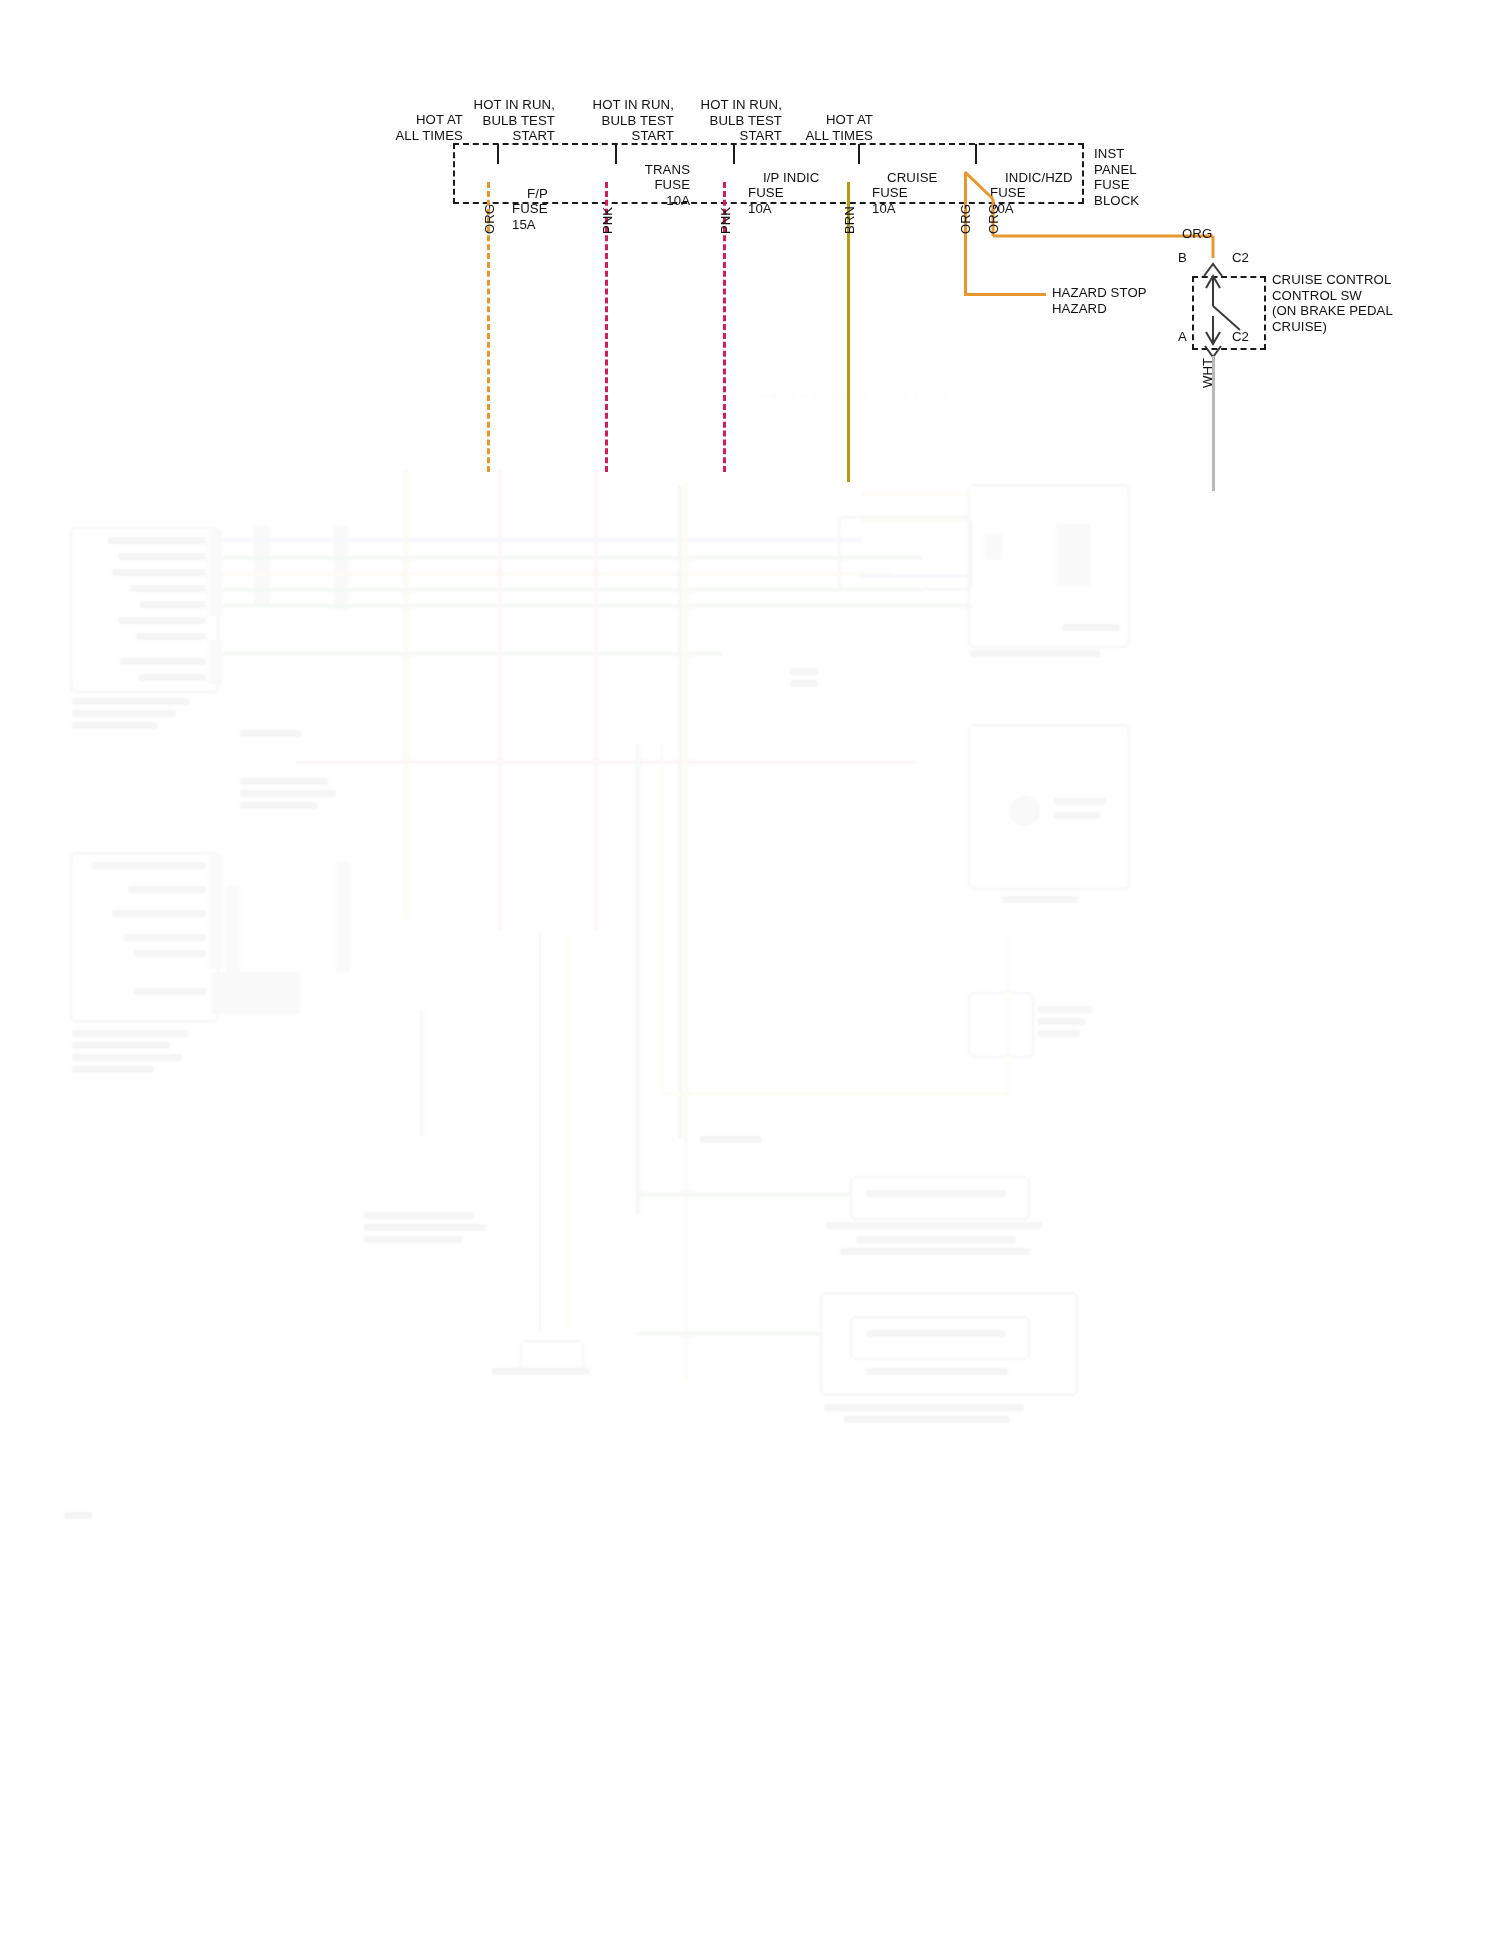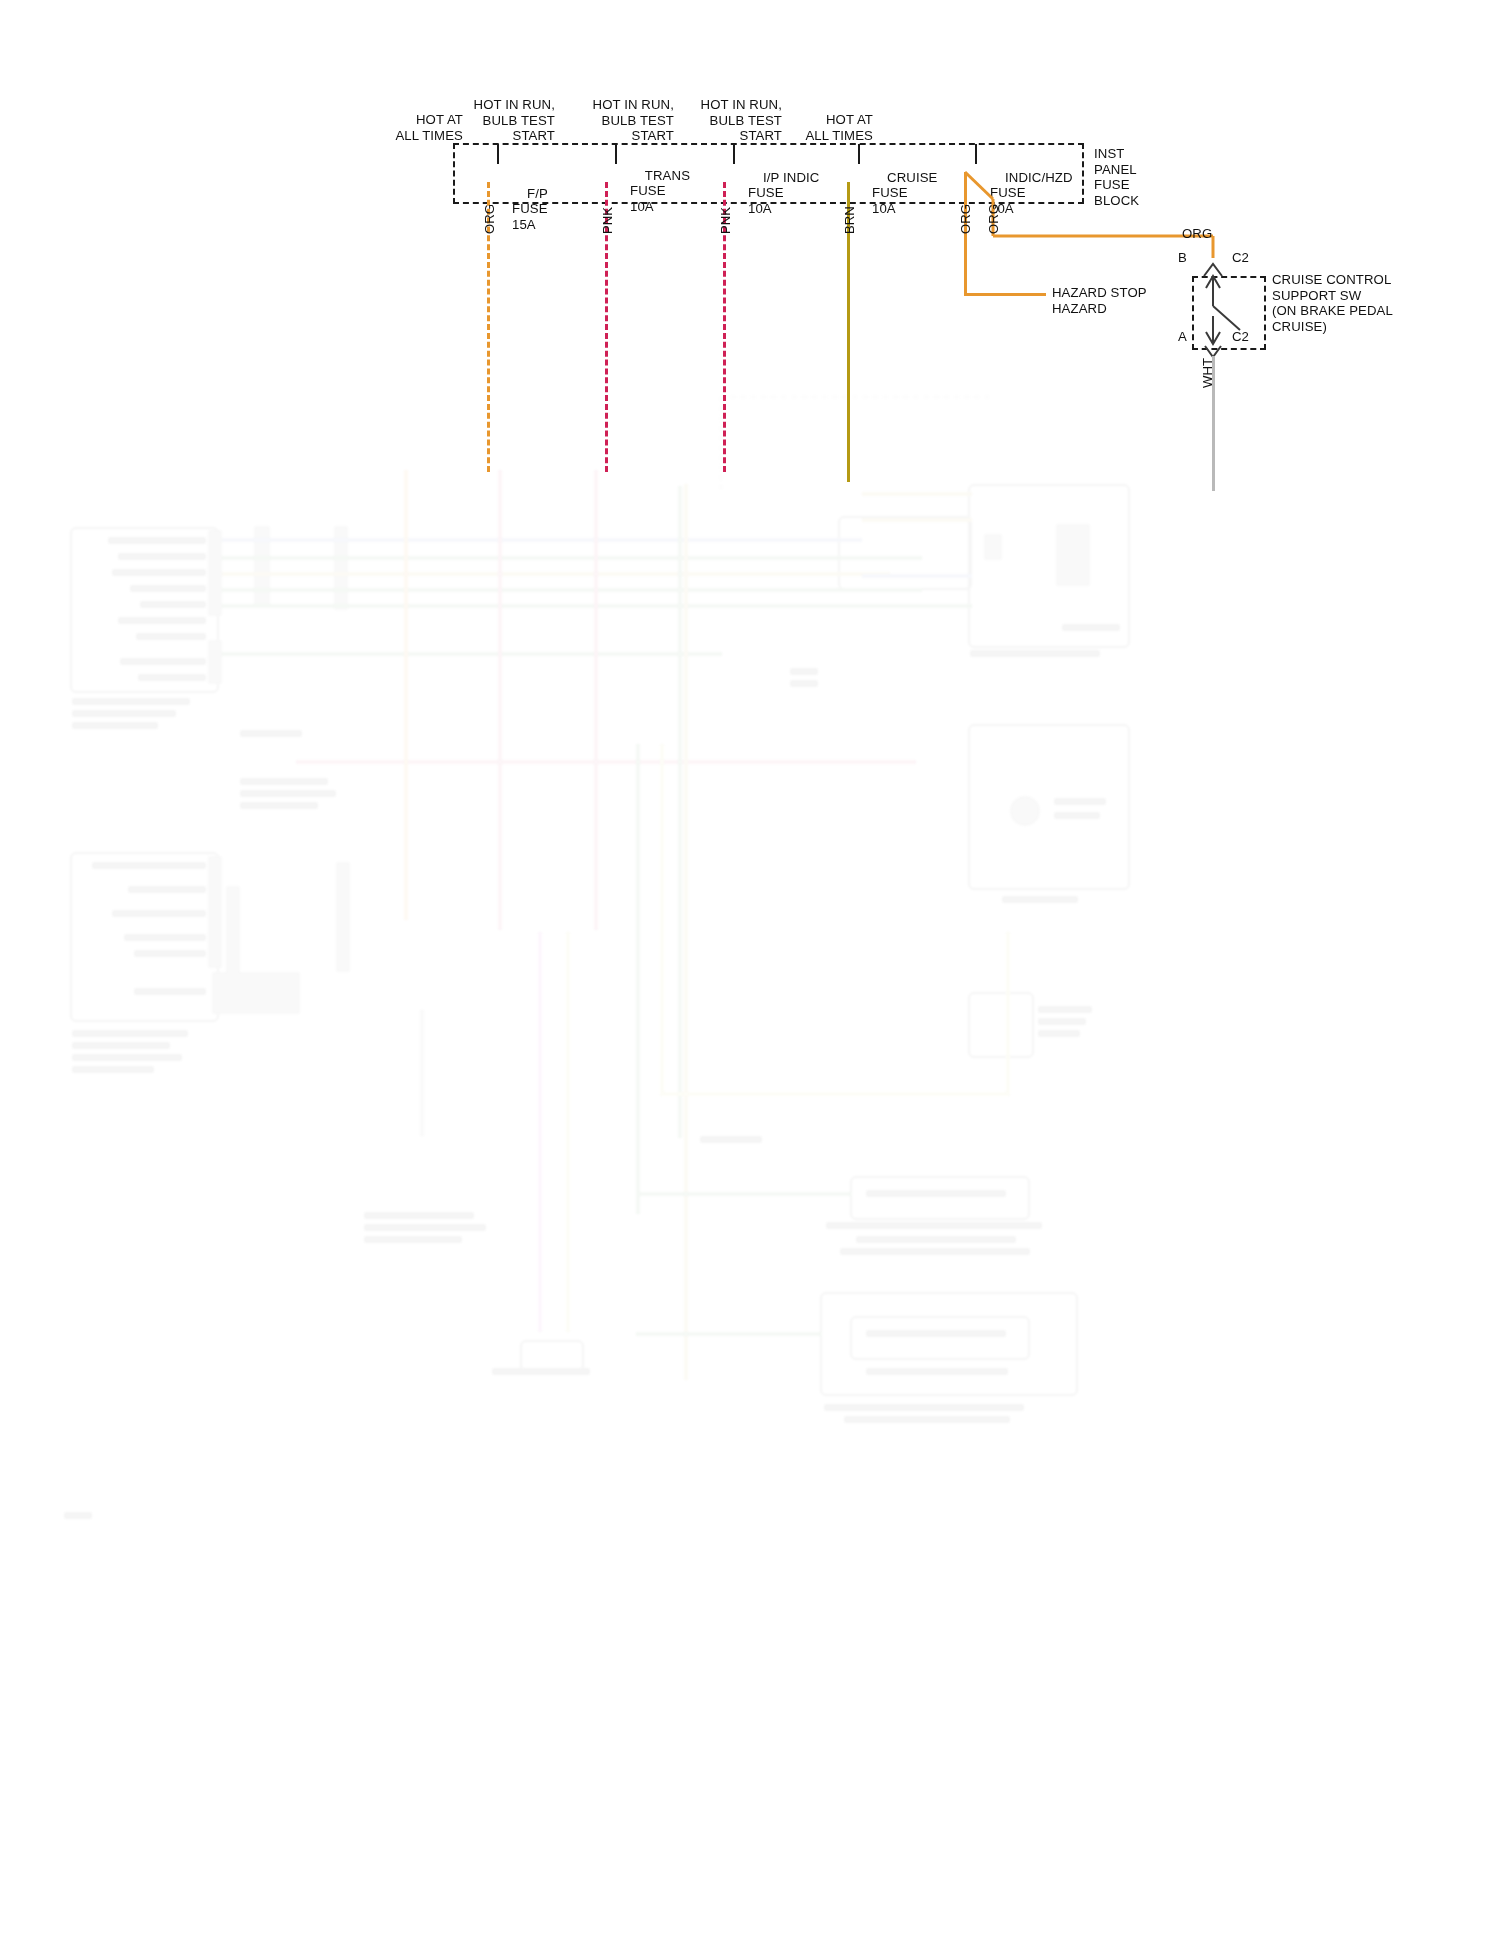--- a/index.html
+++ b/index.html
@@ -174,21 +174,21 @@
 
   <div class="seg blk" style="left:497px;top:144px;width:2px;height:20px;"></div>
   <div class="seg blk" style="left:615px;top:144px;width:2px;height:20px;"></div>
   <div class="seg blk" style="left:733px;top:144px;width:2px;height:20px;"></div>
   <div class="seg blk" style="left:858px;top:144px;width:2px;height:20px;"></div>
   <div class="seg blk" style="left:975px;top:144px;width:2px;height:20px;"></div>
 
   <div class="lbl" style="left:512px;top:170px;">
     <span>F/P</span><br><span>FUSE</span><br><span>15A</span></div>
 
-  <div class="lbl" style="left:630px;top:152px;">
+  <div class="lbl" style="left:630px;top:146px;text-align:right;">
     <span>TRANS</span><br><span>FUSE</span><br><span>10A</span></div>
 
   <div class="lbl" style="left:748px;top:154px;">
     <span>I/P INDIC</span><br><span>FUSE</span><br><span>10A</span></div>
 
   <div class="lbl" style="left:872px;top:154px;">
     <span>CRUISE</span><br><span>FUSE</span><br><span>10A</span></div>
 
   <div class="lbl" style="left:990px;top:154px;">
     <span>INDIC/HZD</span><br><span>FUSE</span><br><span>20A</span></div>
@@ -234,18 +234,18 @@
     <path d="M 1213,316 L 1213,344" stroke="#3a3a3a" stroke-width="2" fill="none"></path>
     <path d="M 1206,332 L 1213,344 L 1220,332" stroke="#3a3a3a" stroke-width="2" fill="none"></path>
     <path d="M 1205,346 L 1213,357 L 1221,346" stroke="#3a3a3a" stroke-width="2" fill="none"></path>
   </svg>
 
   <div class="lbl" style="left:1178px;top:250px;">B</div>
   <div class="lbl" style="left:1232px;top:250px;">C2</div>
   <div class="lbl" style="left:1178px;top:329px;">A</div>
   <div class="lbl" style="left:1232px;top:329px;">C2</div>
 
-  <div class="lbl" style="left:1272px;top:272px;"><span>CRUISE CONTROL</span><br><span>SUPPORT SW</span><br><span>(ON BRAKE PEDAL</span><br><span>CRUISE)</span></div>
+  <div class="lbl" style="left:1272px;top:272px;"><span>CRUISE CONTROL</span><br><span>CONTROL SW</span><br><span>(ON BRAKE PEDAL</span><br><span>CRUISE)</span></div>
 
   <div class="seg wire-wht" style="left:1212px;top:356px;width:3px;height:135px;"></div>
   <div class="vlbl" style="left:1200px;top:388px;">WHT</div>
 
 </div>
 
 </body></html>

